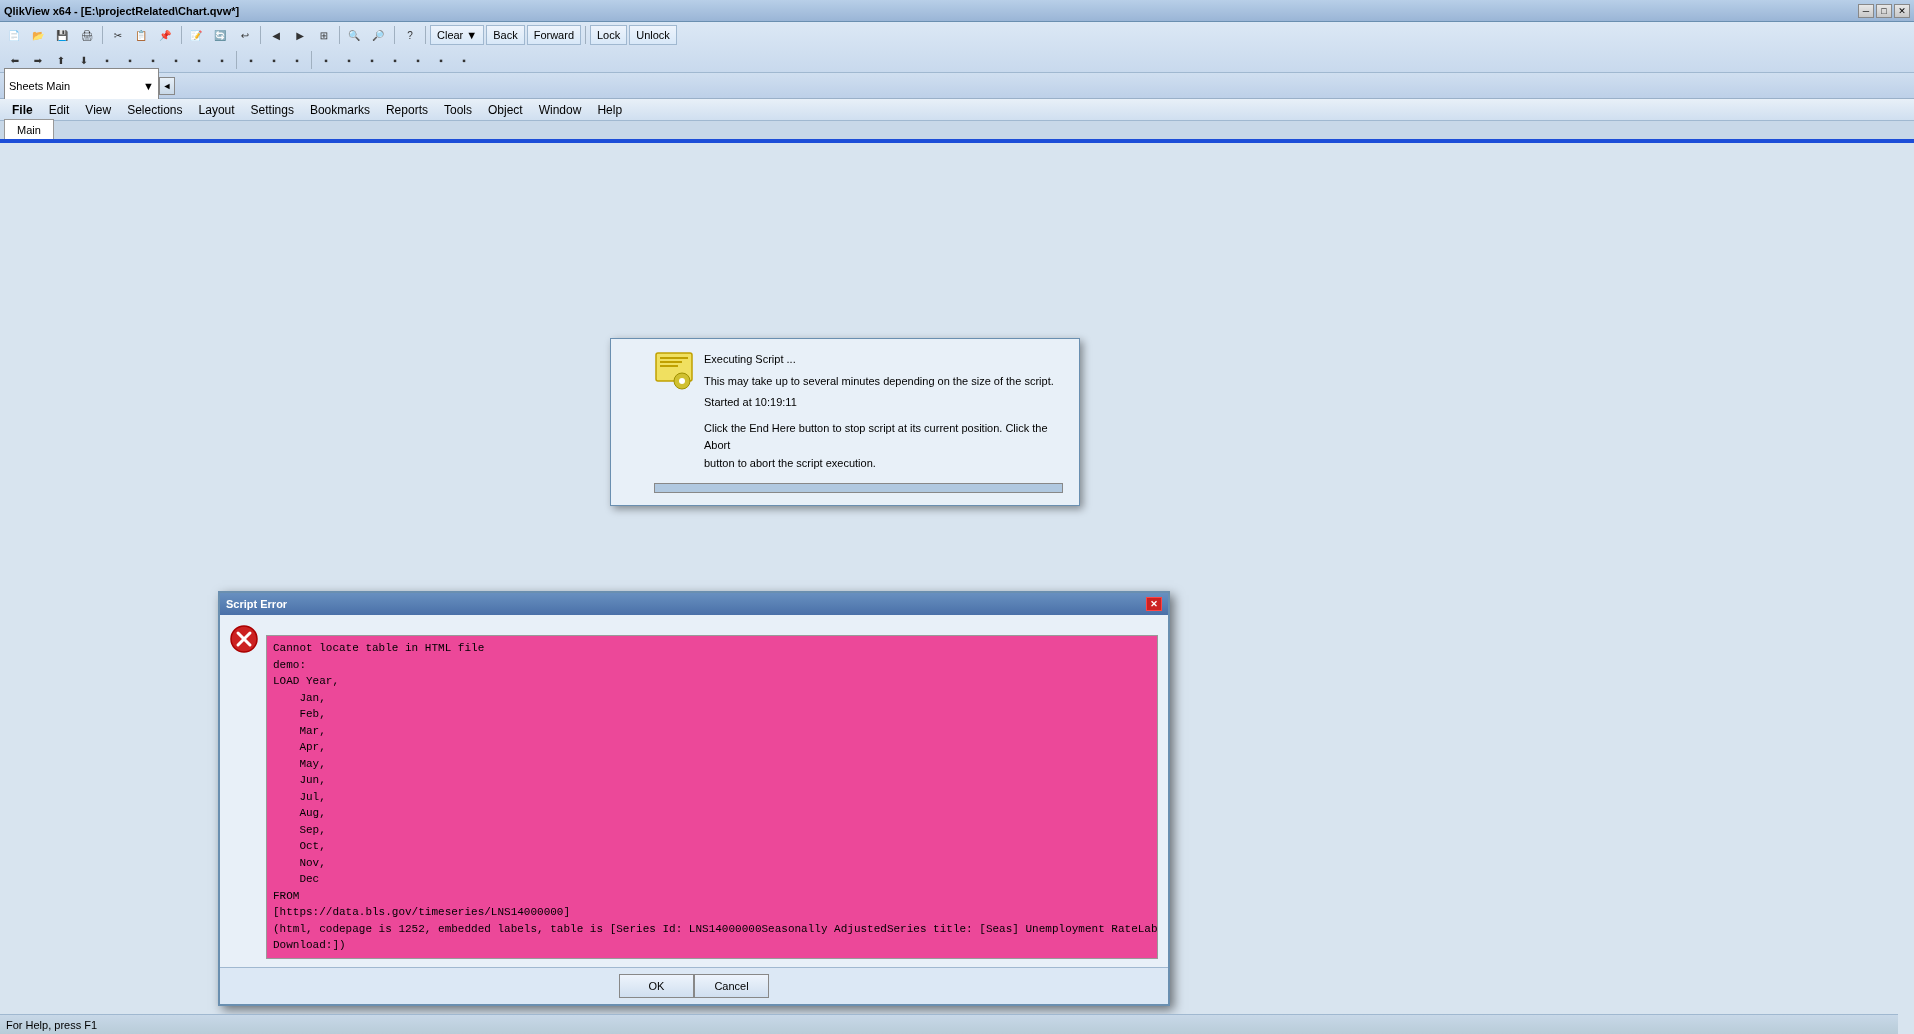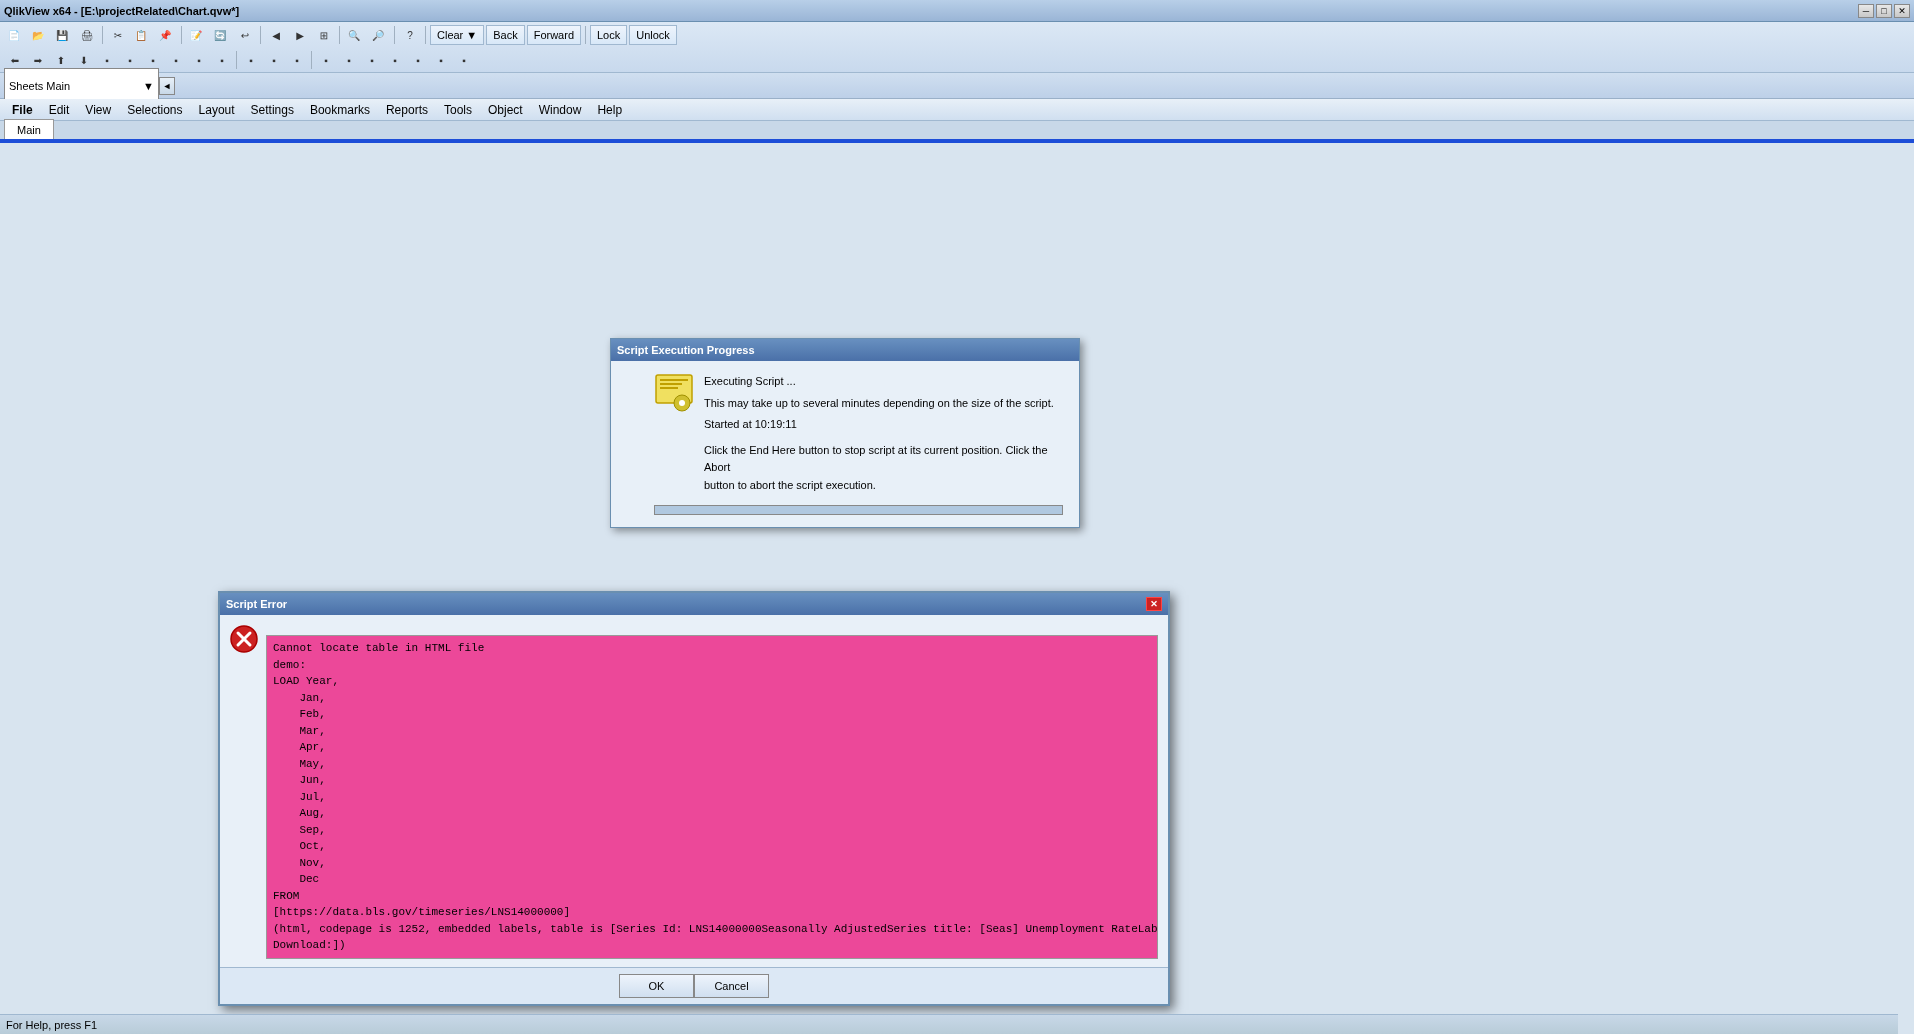--- a/index.html
+++ b/index.html
@@ -429,23 +429,20 @@
 
   <div class="tab-area">
     <div class="tab">
       <span>Main</span>
     </div>
   </div>
 
   <div class="content-area">
 
     <div class="dialog-exec">
-      <div class="dialog-title-bar">
-        <span>Script Execution Progress</span>
-      </div>
       <div class="dialog-content">
         <div class="dialog-exec-row">
 
           <div class="exec-icon">
             <svg width="40" height="40" viewBox="0 0 40 40">
               <rect x="2" y="2" width="36" height="28" rx="2" fill="#f0e060" stroke="#c0a000" stroke-width="1.5"></rect>
               <rect x="6" y="6" width="28" height="2" fill="#c0a000"></rect>
               <rect x="6" y="10" width="22" height="2" fill="#c0a000"></rect>
               <rect x="6" y="14" width="18" height="2" fill="#c0a000"></rect>
               <circle cx="28" cy="30" r="8" fill="#d0c030" stroke="#a09000" stroke-width="1"></circle>

